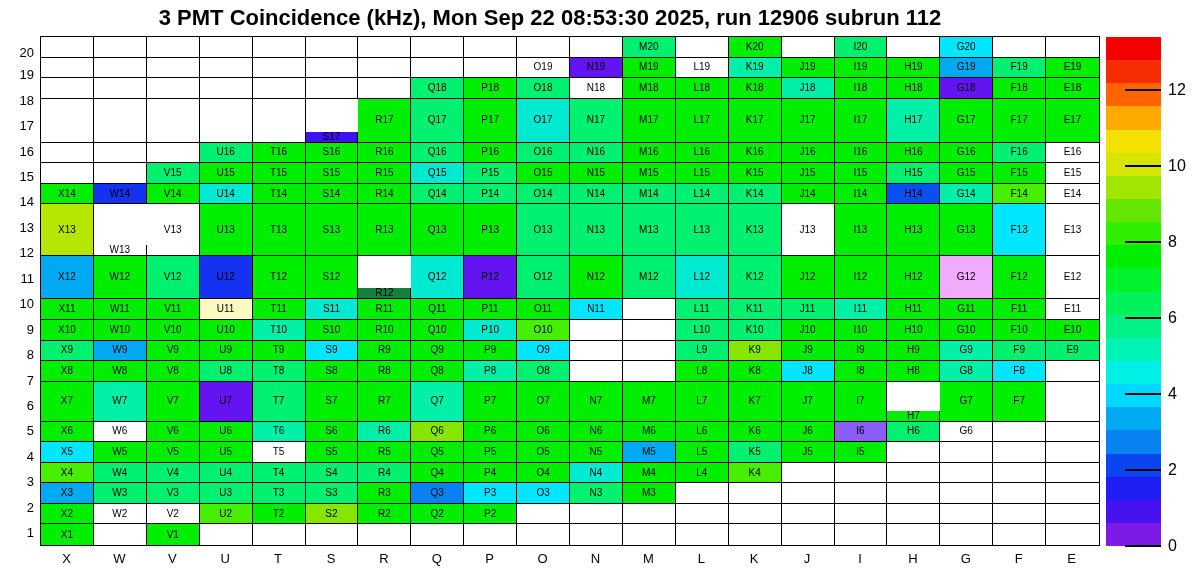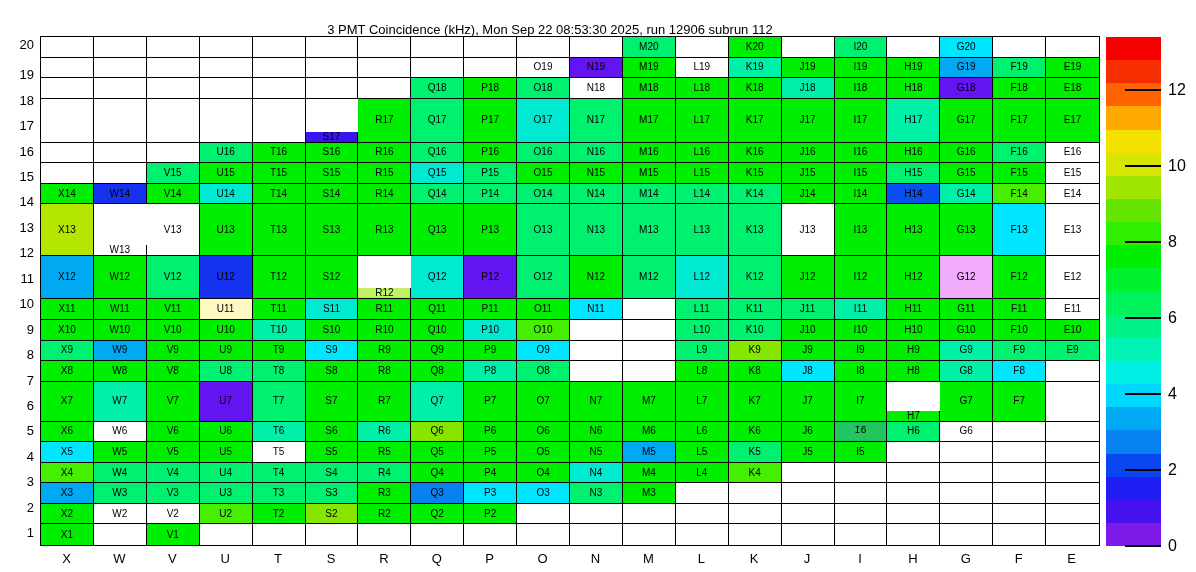--- a/index.html
+++ b/index.html
@@ -1,19 +1,19 @@
 <!DOCTYPE html>
 <html><head>
 <meta charset="utf-8">
 <style>
   html,body{margin:0;padding:0;background:#fff;}
   .fig{position:relative;width:1196px;height:572px;background:#fff;
        font-family:"Liberation Sans","DejaVu Sans",sans-serif;color:#000;overflow:hidden;}
-  .title{position:absolute;top:22px;left:0;width:1100px;text-align:center;
-         font-size:13px;font-weight:normal;letter-spacing:0px;white-space:nowrap;}
+  .title{position:absolute;top:5px;left:0;width:1100px;text-align:center;
+         font-size:22px;font-weight:bold;letter-spacing:0px;white-space:nowrap;}
   .plot{position:absolute;left:40px;top:36px;width:1060px;height:510px;
         border:1px solid #000;box-sizing:border-box;display:grid;
         grid-template-columns:repeat(20,1fr);grid-template-rows:repeat(20,1fr);}
   .cell{border-right:1px solid #000;border-bottom:1px solid #000;box-sizing:border-box;
         display:flex;align-items:center;justify-content:center;
         font-size:10px;line-height:10px;background:#fff;}
   .cell:nth-child(20n){border-right:none;}
   .cell:nth-last-child(-n+20){border-bottom:none;}
   .ylab{position:absolute;left:4px;width:30px;text-align:right;font-size:13px;}
   .xlab{position:absolute;top:551px;width:53px;text-align:center;font-size:13px;}
@@ -188,21 +188,21 @@
       <div class="cell" style="background: rgb(0, 238, 0);">H13</div>
       <div class="cell" style="background: rgb(0, 238, 0);">G13</div>
       <div class="cell" style="background: rgb(0, 230, 255);">F13</div>
       <div class="cell" style="background: rgb(255, 255, 255);">E13</div>
       <div class="cell" style="background: rgb(0, 170, 242);">X12</div>
       <div class="cell" style="background: rgb(0, 238, 0);">W12</div>
       <div class="cell" style="background: rgb(0, 240, 112);">V12</div>
       <div class="cell" style="background: rgb(20, 50, 240);">U12</div>
       <div class="cell" style="background: rgb(0, 238, 0);">T12</div>
       <div class="cell" style="background: rgb(0, 238, 0);">S12</div>
-      <div class="cell" style="background: #bef264; margin-top: 32px;">R12</div>
+      <div class="cell" style="background: #15803d; margin-top: 32px;">R12</div>
       <div class="cell" style="background: rgb(0, 234, 210);">Q12</div>
       <div class="cell" style="background: rgb(100, 20, 240);">P12</div>
       <div class="cell" style="background: rgb(0, 240, 112);">O12</div>
       <div class="cell" style="background: rgb(0, 238, 0);">N12</div>
       <div class="cell" style="background: rgb(0, 240, 112);">M12</div>
       <div class="cell" style="background: rgb(0, 234, 210);">L12</div>
       <div class="cell" style="background: rgb(0, 240, 112);">K12</div>
       <div class="cell" style="background: rgb(0, 238, 0);">J12</div>
       <div class="cell" style="background: rgb(0, 238, 0);">I12</div>
       <div class="cell" style="background: rgb(0, 238, 0);">H12</div>
@@ -317,21 +317,21 @@
       <div class="cell" style="background: rgb(0, 238, 0);">S6</div>
       <div class="cell" style="background: rgb(0, 240, 168);">R6</div>
       <div class="cell" style="background: rgb(135, 230, 0);">Q6</div>
       <div class="cell" style="background: rgb(0, 238, 0);">P6</div>
       <div class="cell" style="background: rgb(0, 238, 0);">O6</div>
       <div class="cell" style="background: rgb(0, 238, 0);">N6</div>
       <div class="cell" style="background: rgb(0, 238, 0);">M6</div>
       <div class="cell" style="background: rgb(0, 238, 0);">L6</div>
       <div class="cell" style="background: rgb(0, 238, 0);">K6</div>
       <div class="cell" style="background: rgb(0, 238, 0);">J6</div>
-      <div class="cell" style="background: #22c55e; font-family: Liberation Mono, monospace;">I6</div>
+      <div class="cell" style="background: #8b5cf6;">I6</div>
       <div class="cell" style="background: rgb(0, 240, 112);">H6</div>
       <div class="cell" style="background: rgb(255, 255, 255);">G6</div>
       <div class="cell"></div>
       <div class="cell"></div>
       <div class="cell" style="background: rgb(0, 230, 255);">X5</div>
       <div class="cell" style="background: rgb(0, 238, 0);">W5</div>
       <div class="cell" style="background: rgb(0, 238, 0);">V5</div>
       <div class="cell" style="background: rgb(0, 238, 0);">U5</div>
       <div class="cell" style="background: rgb(255, 255, 255);">T5</div>
       <div class="cell" style="background: rgb(0, 238, 0);">S5</div>
@@ -424,21 +424,21 @@
       <div class="cell"></div>
       <div class="cell"></div>
       <div class="cell"></div>
       <div class="cell"></div>
       <div class="cell"></div>
       <div class="cell"></div>
       <div class="cell"></div>
       <div class="cell"></div>
     </div>
   <div id="yaxis">
-      <div class="ylab" style="top: 37px;">20</div>
+      <div class="ylab" style="top: 45px;">20</div>
       <div class="ylab" style="top: 67.175px;">19</div>
       <div class="ylab" style="top: 92.625px;">18</div>
       <div class="ylab" style="top: 118.075px;">17</div>
       <div class="ylab" style="top: 143.525px;">16</div>
       <div class="ylab" style="top: 168.975px;">15</div>
       <div class="ylab" style="top: 194.425px;">14</div>
       <div class="ylab" style="top: 219.875px;">13</div>
       <div class="ylab" style="top: 245.325px;">12</div>
       <div class="ylab" style="top: 270.775px;">11</div>
       <div class="ylab" style="top: 296.225px;">10</div>

